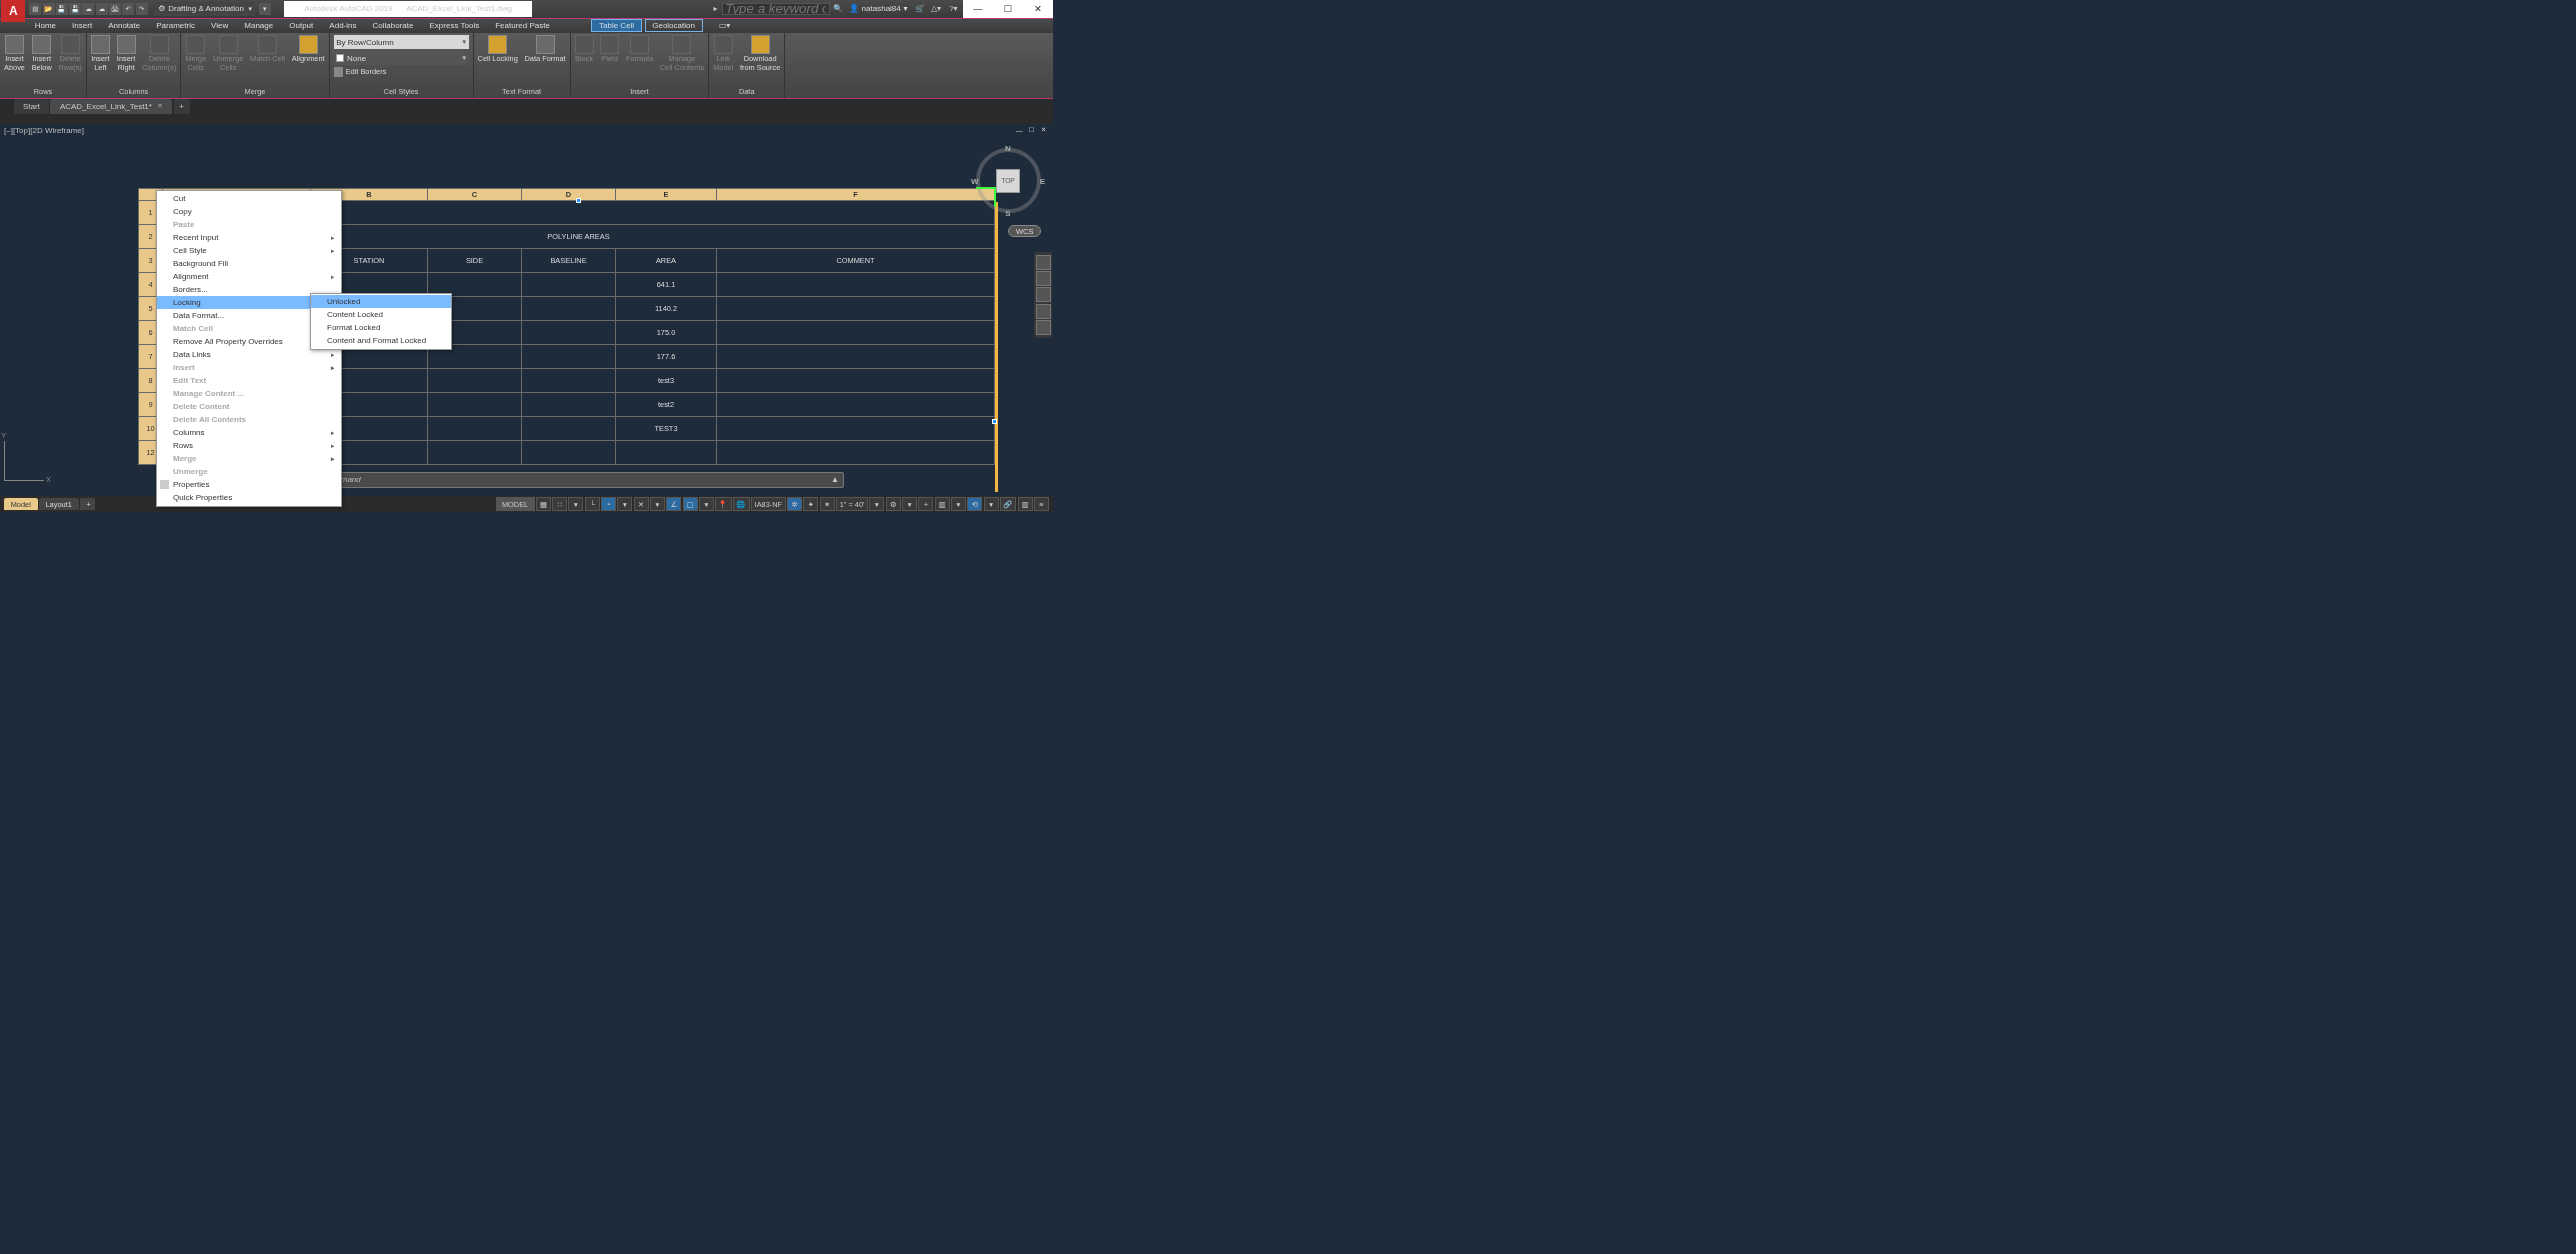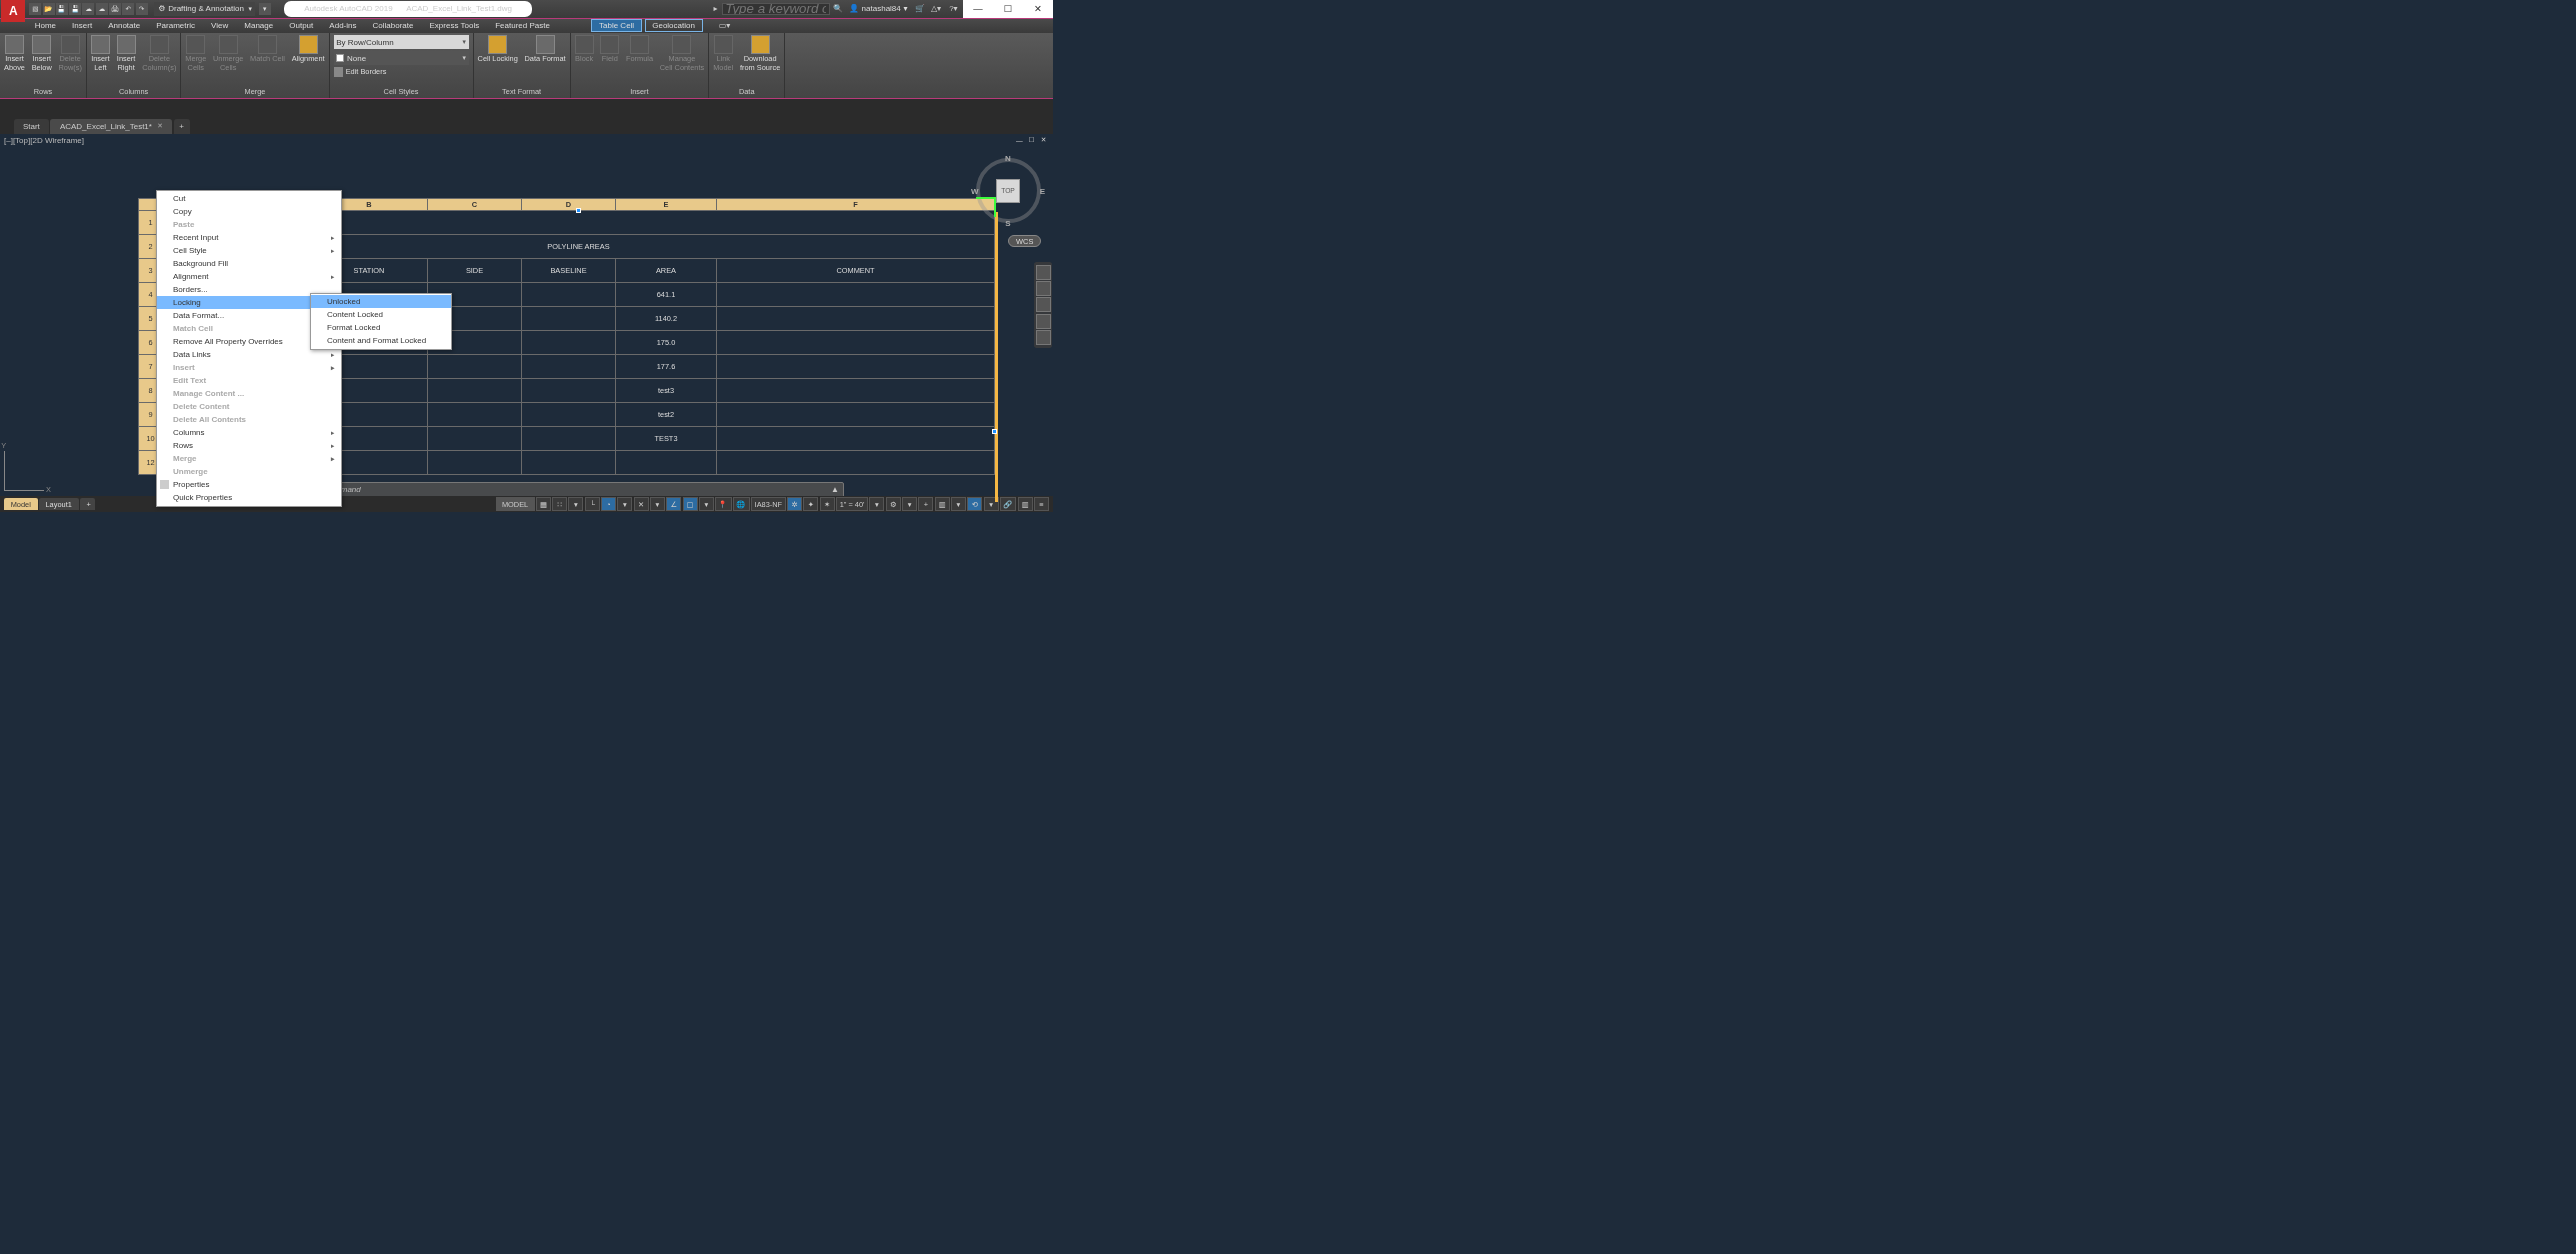--- a/index.html
+++ b/index.html
@@ -5,21 +5,21 @@
 * { margin: 0; padding: 0; box-sizing: border-box; font-family: "Segoe UI", Arial, sans-serif; }
 body { background: #1e2b3a; color: #ccc; font-size: 8px; overflow: hidden; width: 1053px; height: 512px; position: relative; }
 
 
 .titlebar { height: 17.5px; background: linear-gradient(#4a4a4a,#3a3a3a); display: flex; align-items: center; position: relative; }
 .app-icon { width: 24px; height: 21.6px; background: #c92a2a; color: #fff; font-weight: bold; font-size: 12px; display: flex; align-items: center; justify-content: center; margin-top: 4px; margin-left: 1.3px; z-index: 5; position: relative; }
 .qat { display: flex; align-items: center; gap: 1.3px; margin-left: 4px; }
 .qat-btn { width: 12px; height: 12px; background: #555; border: none; color: #ddd; font-size: 6.7px; display: flex; align-items: center; justify-content: center; cursor: pointer; }
 .workspace-dd { background: #444; color: #ddd; height: 13.5px; padding: 0 10.8px 0 4px; margin-left: 6.7px; display: flex; align-items: center; gap: 2.7px; position: relative; cursor: pointer; }
 .workspace-dd::after { content: "▾"; position: absolute; right: 2.7px; font-size: 6.7px; }
-.titlebar .title-block { background: #fff; height: 16px; padding: 8px 20px; display: flex; align-items: center; gap: 13.5px; border-radius: 7px; }
+.titlebar .title-block { background: #fff; height: 16px; padding: 8px 20px; display: flex; align-items: center; gap: 13.5px; }
 .search-area { margin-left: auto; display: flex; align-items: center; gap: 4px; }
 .search-box { background: #333; border: 0.7px solid #555; color: #999; font-style: italic; height: 12px; width: 108px; padding: 0 2.7px; }
 .user-area { display: flex; align-items: center; gap: 2.7px; color: #ddd; margin: 0 5.4px; }
 .win-controls { display: flex; }
 .win-btn { width: 30px; height: 17.5px; background: #fff; border: none; color: #333; font-size: 9.4px; cursor: pointer; }
 
 
 .menubar { height: 15px; background: linear-gradient(#4a4a4a,#3a3a3a); border-top: 1.3px solid #b93a7a; display: flex; align-items: center; padding-left: 28px; gap: 2.7px; }
 .menubar .tab { padding: 1.3px 6.7px; color: #ddd; cursor: pointer; font-size: 8px; }
 .menubar .tab.active { background: #2d6ca2; border: 0.7px solid #7ab4e6; margin-left: 32px; }
@@ -35,21 +35,21 @@
 .big-btn.disabled { color: #888; cursor: default; }
 .big-btn.disabled .ic { background: #555; border-color: #666; }
 .cellstyle-col { display: flex; flex-direction: column; gap: 2px; width: 135px; }
 .cs-dd { height: 14px; background: #d8d8d8; color: #333; display: flex; align-items: center; padding: 0 2.7px; justify-content: space-between; cursor: pointer; }
 .cs-dd.dark { background: #555; color: #ddd; }
 .cs-dd .arrow { font-size: 6.7px; color: #555; }
 .cs-row { display: flex; align-items: center; gap: 2.7px; color: #ddd; font-size: 7.4px; cursor: pointer; }
 .cs-row .sq { width: 9.4px; height: 9.4px; background: #888; }
 
 
-.doctabs { height: 35px; background: #2b2b2b; display: flex; align-items: flex-end; padding-left: 13.5px; gap: 1.3px; }
+.doctabs { height: 25px; background: #2b2b2b; display: flex; padding-left: 13.5px; gap: 1.3px; }
 .doctab { height: 15px; background: #3a3a3a; color: #ccc; padding: 1.3px 9.4px; border-radius: 2.7px 2.7px 0 0; display: flex; align-items: center; gap: 5.4px; cursor: pointer; font-size: 8px; }
 .doctab.active { background: #4a4a4a; }
 .doctab .close { font-size: 6.7px; color: #aaa; cursor: pointer; }
 .doctab.plus { width: 16px; justify-content: center; padding: 1.3px 0; }
 
 
 .vp-label { height: 13.5px; background: #1e2b3a; color: #bbb; padding: 1.3px 4px; font-size: 8px; display: flex; justify-content: space-between; align-items: center; }
 .vp-ctrl { display: flex; gap: 1.3px; }
 .vp-ctrl span { width: 10.8px; height: 9.4px; background: #1e2b3a; color: #ccc; display: flex; align-items: center; justify-content: center; font-size: 6.7px; cursor: pointer; }
 

